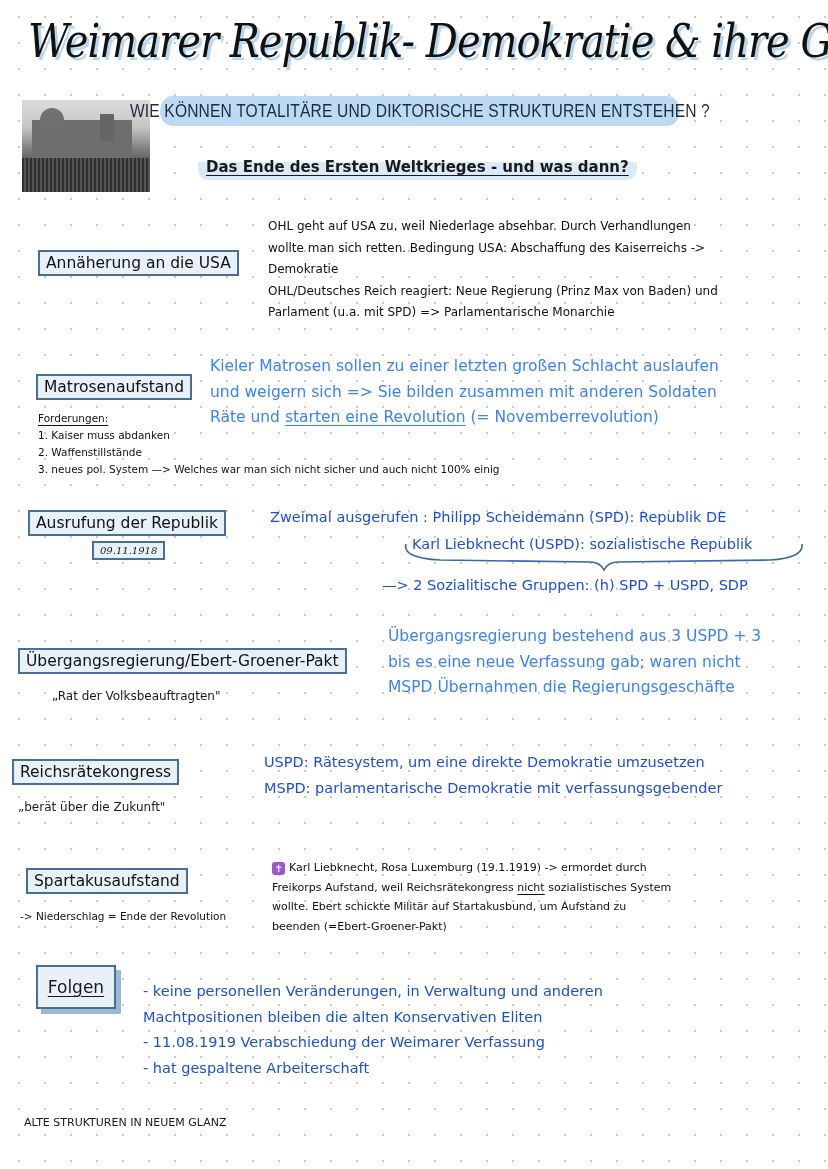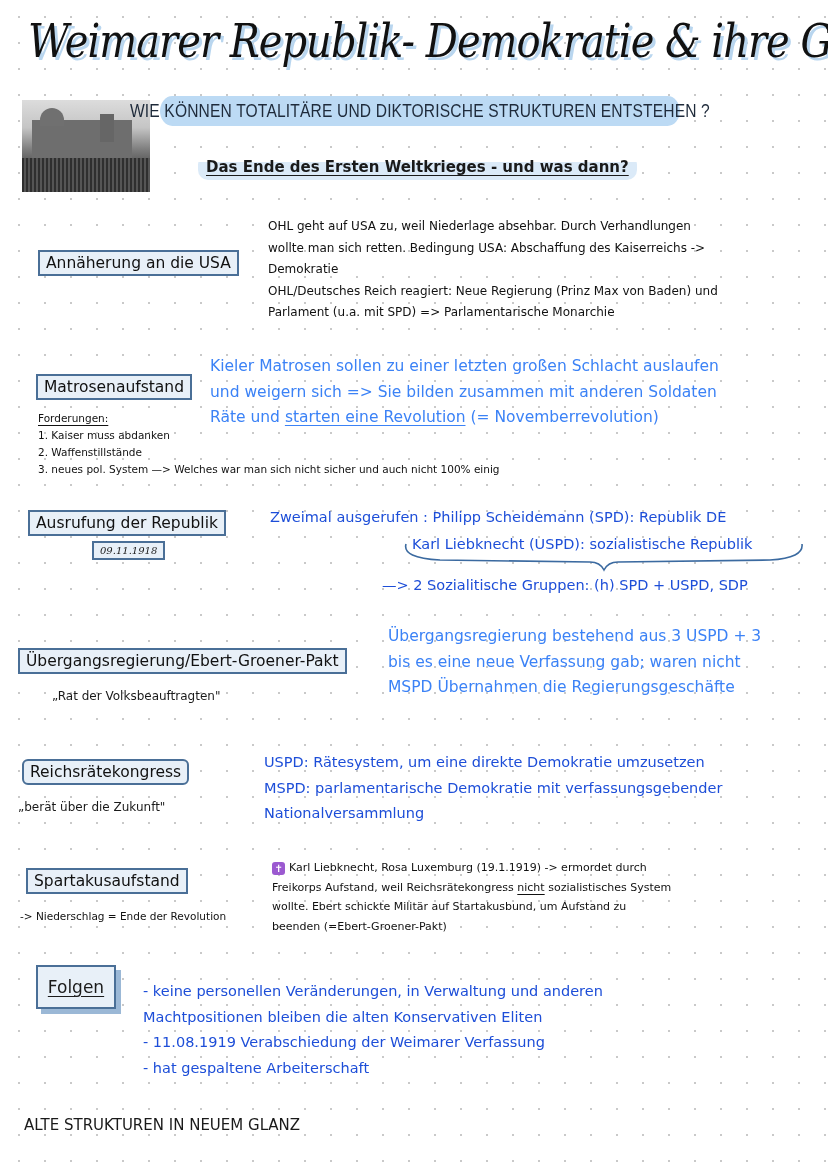--- a/index.html
+++ b/index.html
@@ -125,26 +125,25 @@
 <div class="abs med" style="left:382px; top:573px;">—&gt; 2 Sozialitische Gruppen: (h) SPD + USPD, SDP</div>
 
 <div class="abs label-box" style="left:18px; top:648px;">Übergangsregierung/Ebert-Groener-Pakt</div>
 <div class="abs" style="left:52px; top:689px; font-size:12px;">„Rat der Volksbeauftragten"</div>
 <div class="abs" style="left:388px; top:624px;">
   <div class="big">Übergangsregierung bestehend aus 3 USPD + 3</div>
   <div class="big">bis es eine neue Verfassung gab; waren nicht</div>
   <div class="big">MSPD Übernahmen die Regierungsgeschäfte</div>
 </div>
 
-<div class="abs label-box" style="left:22px; top:759px;border-radius:6px;">Reichsrätekongress</div>
+<div class="abs label-box" style="left:12px; top:759px;">Reichsrätekongress</div>
 <div class="abs" style="left:18px; top:800px; font-size:12px;">„berät über die Zukunft"</div>
 <div class="abs" style="left:264px; top:750px;">
   <div class="med">USPD: Rätesystem, um eine direkte Demokratie umzusetzen</div>
   <div class="med">MSPD: parlamentarische Demokratie mit verfassungsgebender</div>
-  <div class="med">Nationalversammlung</div>
 </div>
 
 <div class="abs label-box" style="left:26px; top:868px;">Spartakusaufstand</div>
 <div class="abs small" style="left:20px; top:908px;">-&gt; Niederschlag = Ende der Revolution</div>
 <div class="abs" style="left:272px; top:858px;">
   <div class="small" style="font-size:11px; line-height:19.5px;"><span class="cross-icon">✝</span><span>Karl Liebknecht, Rosa Luxemburg (19.1.1919) -&gt; ermordet durch</span></div>
   <div class="small" style="font-size:11px; line-height:19.5px;"><span>Freikorps Aufstand, weil Reichsrätekongress </span><span class="u">nicht</span><span> sozialistisches System</span></div>
   <div class="small" style="font-size:11px; line-height:19.5px;">wollte. Ebert schickte Militär auf Startakusbund, um Aufstand zu</div>
   <div class="small" style="font-size:11px; line-height:19.5px;">beenden (=Ebert-Groener-Pakt)</div>
 </div>
@@ -152,13 +151,13 @@
 <div class="abs folgen-box">
     <span>Folgen</span>
   </div>
 <div class="abs" style="left:143px; top:979px;">
   <div class="med">- keine personellen Veränderungen, in Verwaltung und anderen</div>
   <div class="med">Machtpositionen bleiben die alten Konservativen Eliten</div>
   <div class="med">- 11.08.1919 Verabschiedung der Weimarer Verfassung</div>
   <div class="med">- hat gespaltene Arbeiterschaft</div>
 </div>
 
-<div class="abs" style="left:24px; top:1116px; font-size:15px;">ALTE STRUKTUREN IN NEUEM GLANZ</div>
+<div class="abs" style="left:24px; top:1116px; font-size:11px;">ALTE STRUKTUREN IN NEUEM GLANZ</div>
 
 </body></html>

